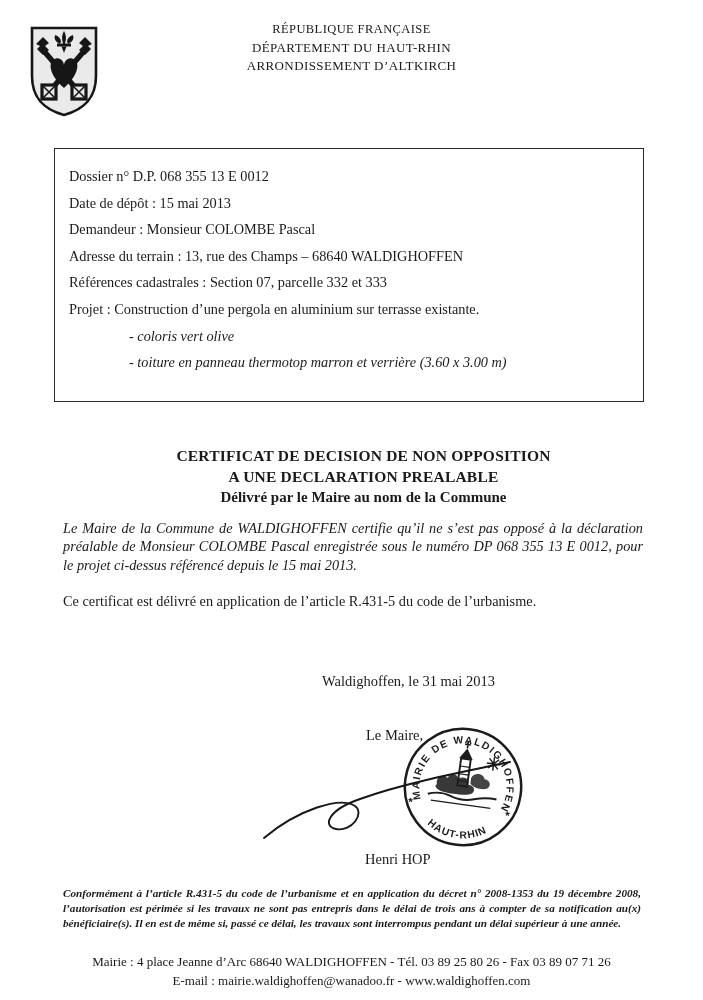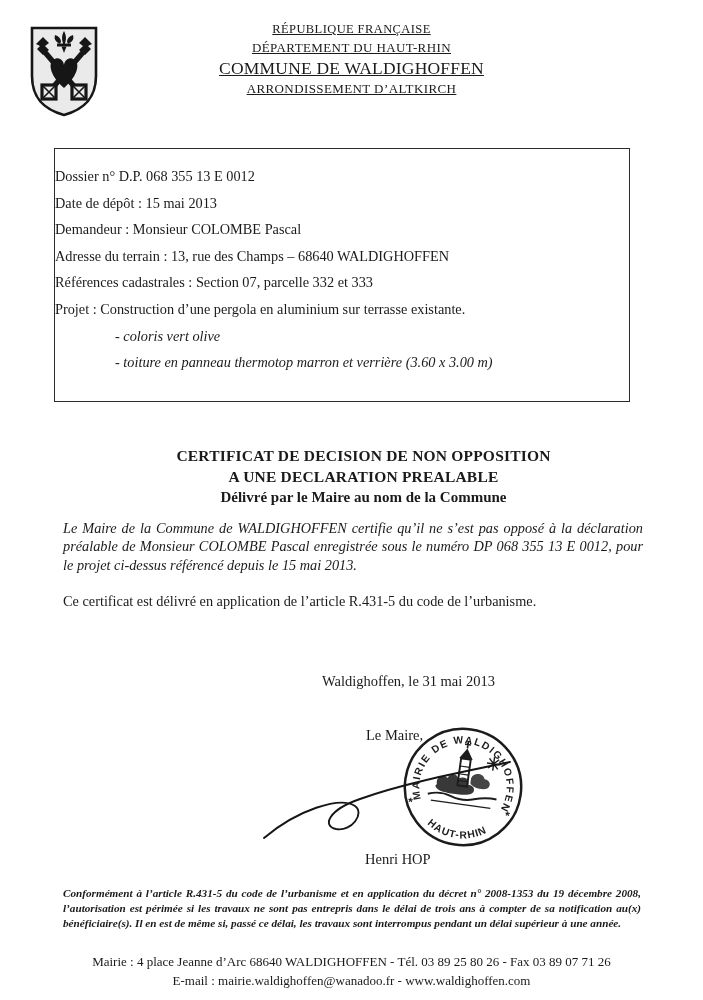--- a/index.html
+++ b/index.html
@@ -5,29 +5,29 @@
   html,body{margin:0;padding:0;background:#888;}
   .page{
     position:relative;width:703px;height:1000px;margin:0 auto;
     background:#ffffff;color:#1a1a1a;
     font-family:"Liberation Serif", serif;
     overflow:hidden;
   }
   
   .doc-header{position:absolute;top:22px;left:0;right:0;text-align:center;}
   .coat{position:absolute;left:28px;top:2px;width:72px;height:94px;}
-  .h-line{white-space:nowrap;text-decoration:underline;}
+  .h-line{white-space:nowrap;}
   .h1{font-size:12.5px;letter-spacing:.4px;}
   .h2{font-size:13px;margin-top:3px;letter-spacing:.4px;}
   .h3{font-size:17.5px;margin-top:2px;letter-spacing:.2px;}
   .h4{font-size:13px;margin-top:2px;letter-spacing:.4px;}
   
   .dossier-box{
     position:absolute;left:54px;top:148px;width:566px;height:238px;
-    border:1.6px solid #2b2b2b;padding:14px 8px 0 0;
+    border:1.6px solid #2b2b2b;padding:14px 8px 0 14px;
     font-size:14.3px;
   }
   .d-line{line-height:26.6px;white-space:nowrap;}
   .d-line .u{}
   .bullet{margin-left:60px;font-style:italic;}
   
   .title-block{position:absolute;top:446px;left:0;right:0;text-align:center;font-weight:bold;padding-left:24px;}
   .t1{font-size:15.5px;line-height:20.5px;letter-spacing:.2px;}
   .t2{font-size:15px;line-height:20.5px;}
   
@@ -77,21 +77,20 @@
 
       <path d="M36,7 C33.4,11.5 33.4,16.5 36,21.5 C38.6,16.5 38.6,11.5 36,7 Z" fill="#161616"></path>
       <path d="M32,20 Q25,17 27,11 Q32.5,12.5 33,17.5 Z" fill="#161616"></path>
       <path d="M40,20 Q47,17 45,11 Q39.5,12.5 39,17.5 Z" fill="#161616"></path>
       <rect x="29" y="19.5" width="14" height="3" fill="#161616"></rect>
       <path d="M33.5,22.5 L38.5,22.5 L36,29 Z" fill="#161616"></path>
     </svg>
     <div class="header-lines">
       <div class="h-line h1">RÉPUBLIQUE FRANÇAISE</div>
       <div class="h-line h2">DÉPARTEMENT DU HAUT-RHIN</div>
-      <div class="h-line h3">COMMUNE DE WALDIGHOFFEN</div>
       <div class="h-line h4">ARRONDISSEMENT D’ALTKIRCH</div>
     </div>
   </header>
 
   <section class="dossier-box">
     <div class="d-line">Dossier n° D.P. 068 355 13 E 0012</div>
     <div class="d-line">Date de dépôt : 15 mai 2013</div>
     <div class="d-line">Demandeur : Monsieur COLOMBE Pascal</div>
     <div class="d-line">Adresse du terrain : 13, rue des Champs – 68640 WALDIGHOFFEN</div>
     <div class="d-line">Références cadastrales : Section 07, parcelle 332 et 333</div>

